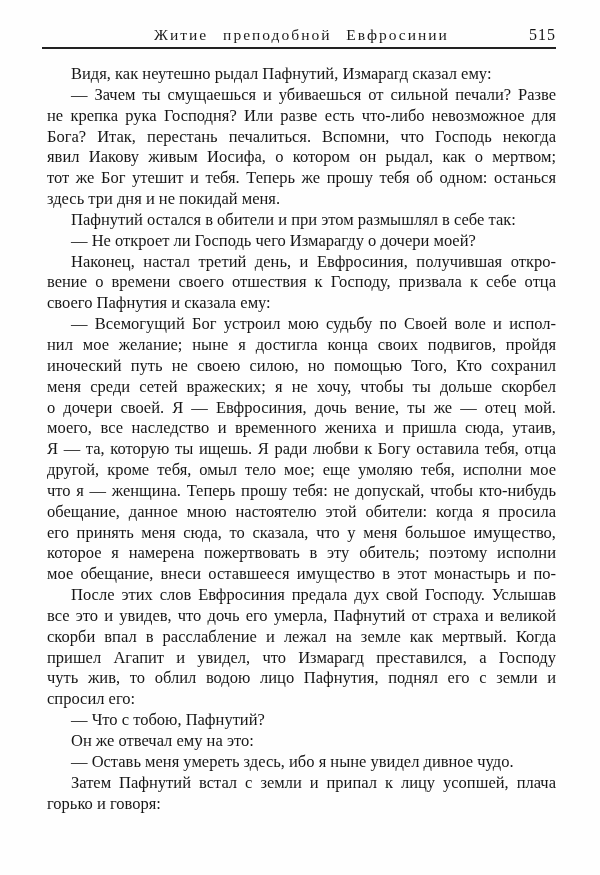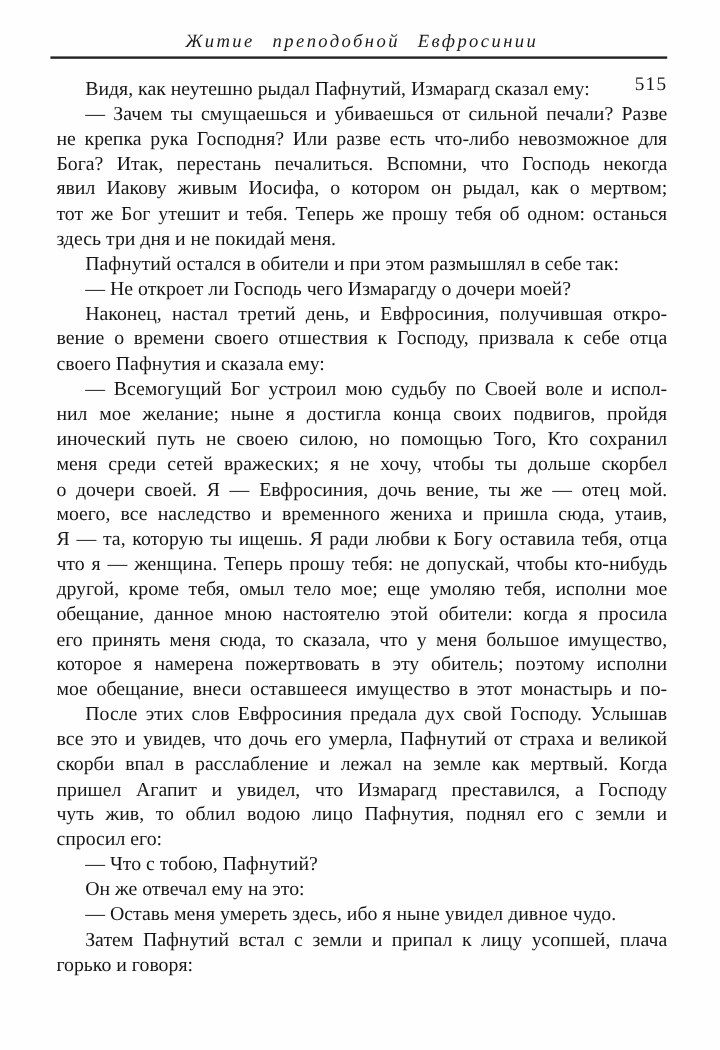--- a/index.html
+++ b/index.html
@@ -17,35 +17,33 @@
     box-sizing: border-box;
     padding: 26px 44px 0 47px;
   }
   .running-head {
     position: relative;
     height: 18px;
     line-height: 18px;
   }
   .running-title {
     text-align: center;
-    font-style: italic;
     font-size: 15.5px;
     letter-spacing: 2px;
     word-spacing: 9px;
     color: #1b1b1b;
     white-space: nowrap;
   }
   .page-number {
     position: absolute;
     right: 0; top: 0;
     font-style: normal;
     font-size: 16px;
     letter-spacing: 1px;
     color: #141414;
-    margin-top: 36px;
   }
   .head-rule {
     height: 2px;
     background: #222222;
     margin-top: 3px;
     margin-left: -5px;
   }
   .body-text {
     margin-top: 15px;
     font-size: 16.5px;
@@ -90,22 +88,22 @@
       <div class="line first">Наконец, настал третий день, и Евфросиния, получившая откро-</div>
       <div class="line">вение о времени своего отшествия к Господу, призвала к себе отца</div>
       <div class="line last">своего Пафнутия и сказала ему:</div>
       <div class="line first">— Всемогущий Бог устроил мою судьбу по Своей воле и испол-</div>
       <div class="line">нил мое желание; ныне я достигла конца своих подвигов, пройдя</div>
       <div class="line">иноческий путь не своею силою, но помощью Того, Кто сохранил</div>
       <div class="line">меня среди сетей вражеских; я не хочу, чтобы ты дольше скорбел</div>
       <div class="line">о дочери своей. Я — Евфросиния, дочь вение, ты же — отец мой.</div>
       <div class="line">моего, все наследство и временного жениха и пришла сюда, утаив,</div>
       <div class="line">Я — та, которую ты ищешь. Я ради любви к Богу оставила тебя, отца</div>
+      <div class="line">другой, кроме тебя, омыл тело мое; еще умоляю тебя, исполни мое</div>
       <div class="line">что я — женщина. Теперь прошу тебя: не допускай, чтобы кто-нибудь</div>
-      <div class="line">другой, кроме тебя, омыл тело мое; еще умоляю тебя, исполни мое</div>
       <div class="line">обещание, данное мною настоятелю этой обители: когда я просила</div>
       <div class="line">его принять меня сюда, то сказала, что у меня большое имущество,</div>
       <div class="line">которое я намерена пожертвовать в эту обитель; поэтому исполни</div>
       <div class="line">мое обещание, внеси оставшееся имущество в этот монастырь и по-</div>
       <div class="line first">После этих слов Евфросиния предала дух свой Господу. Услышав</div>
       <div class="line">все это и увидев, что дочь его умерла, Пафнутий от страха и великой</div>
       <div class="line">скорби впал в расслабление и лежал на земле как мертвый. Когда</div>
       <div class="line">пришел Агапит и увидел, что Измарагд преставился, а Господу</div>
       <div class="line">чуть жив, то облил водою лицо Пафнутия, поднял его с земли и</div>
       <div class="line last">спросил его:</div>

